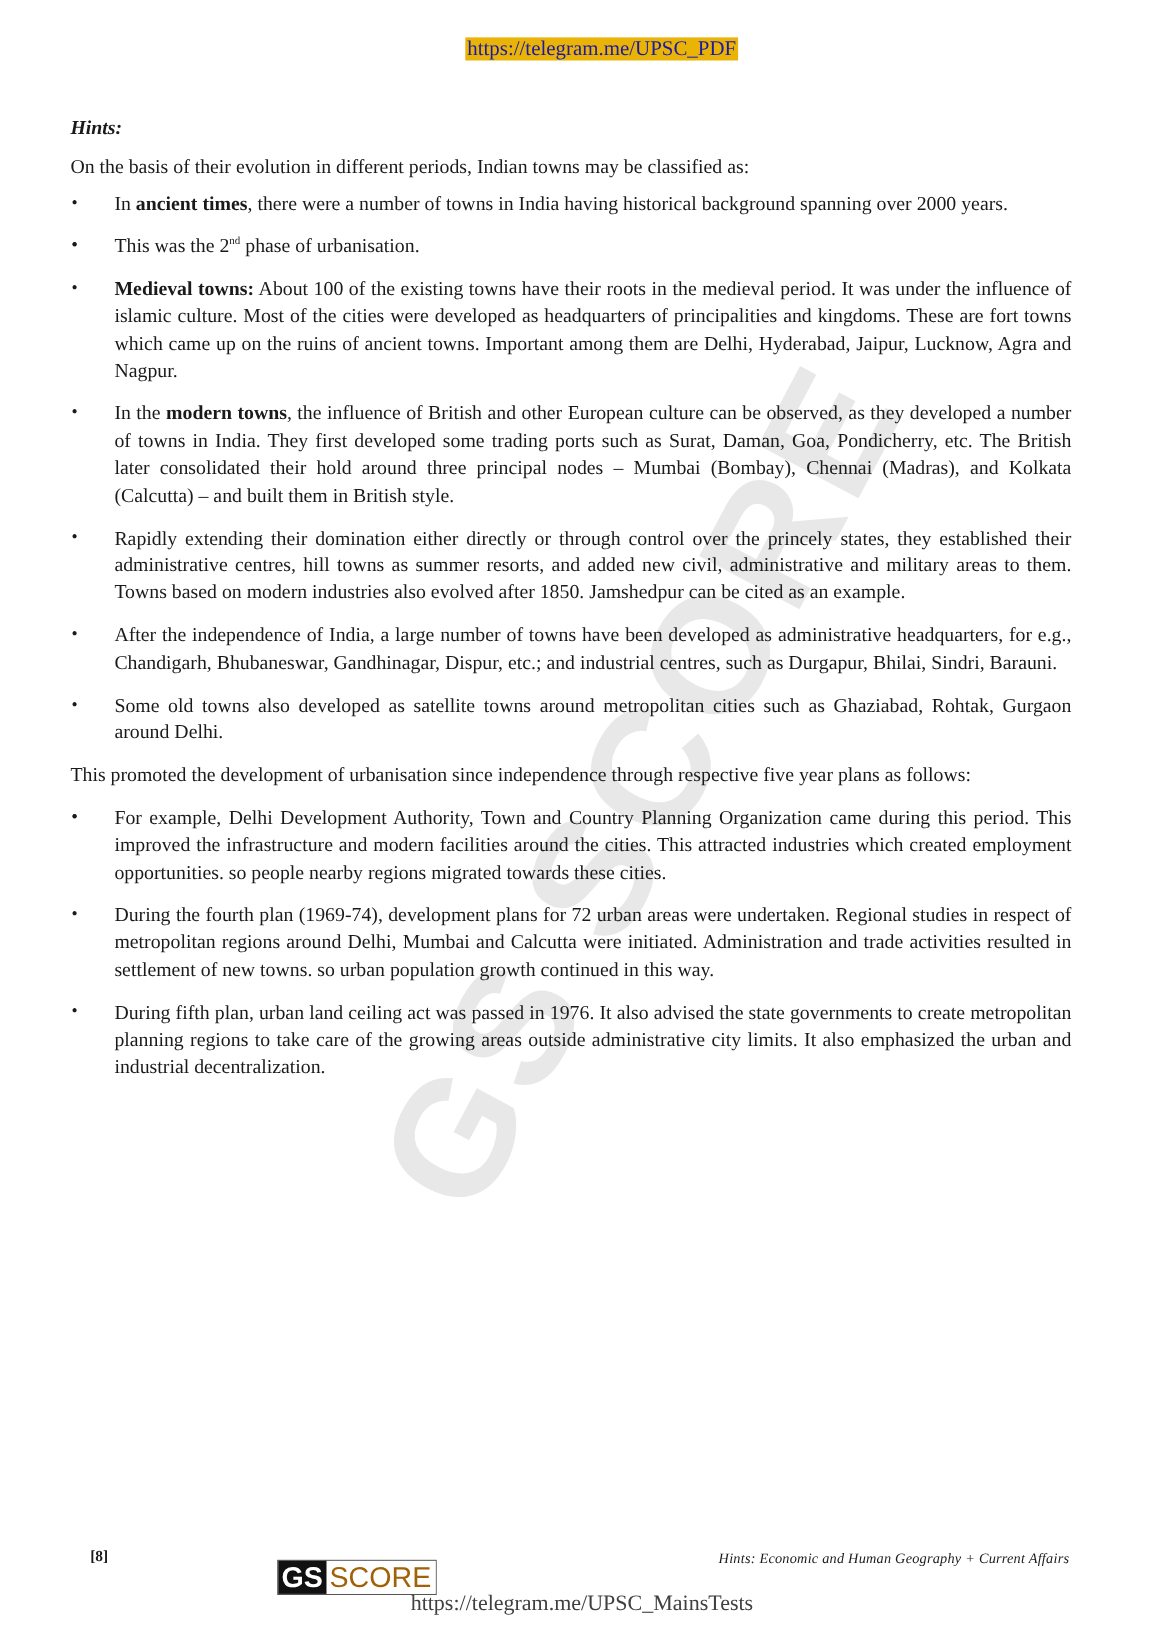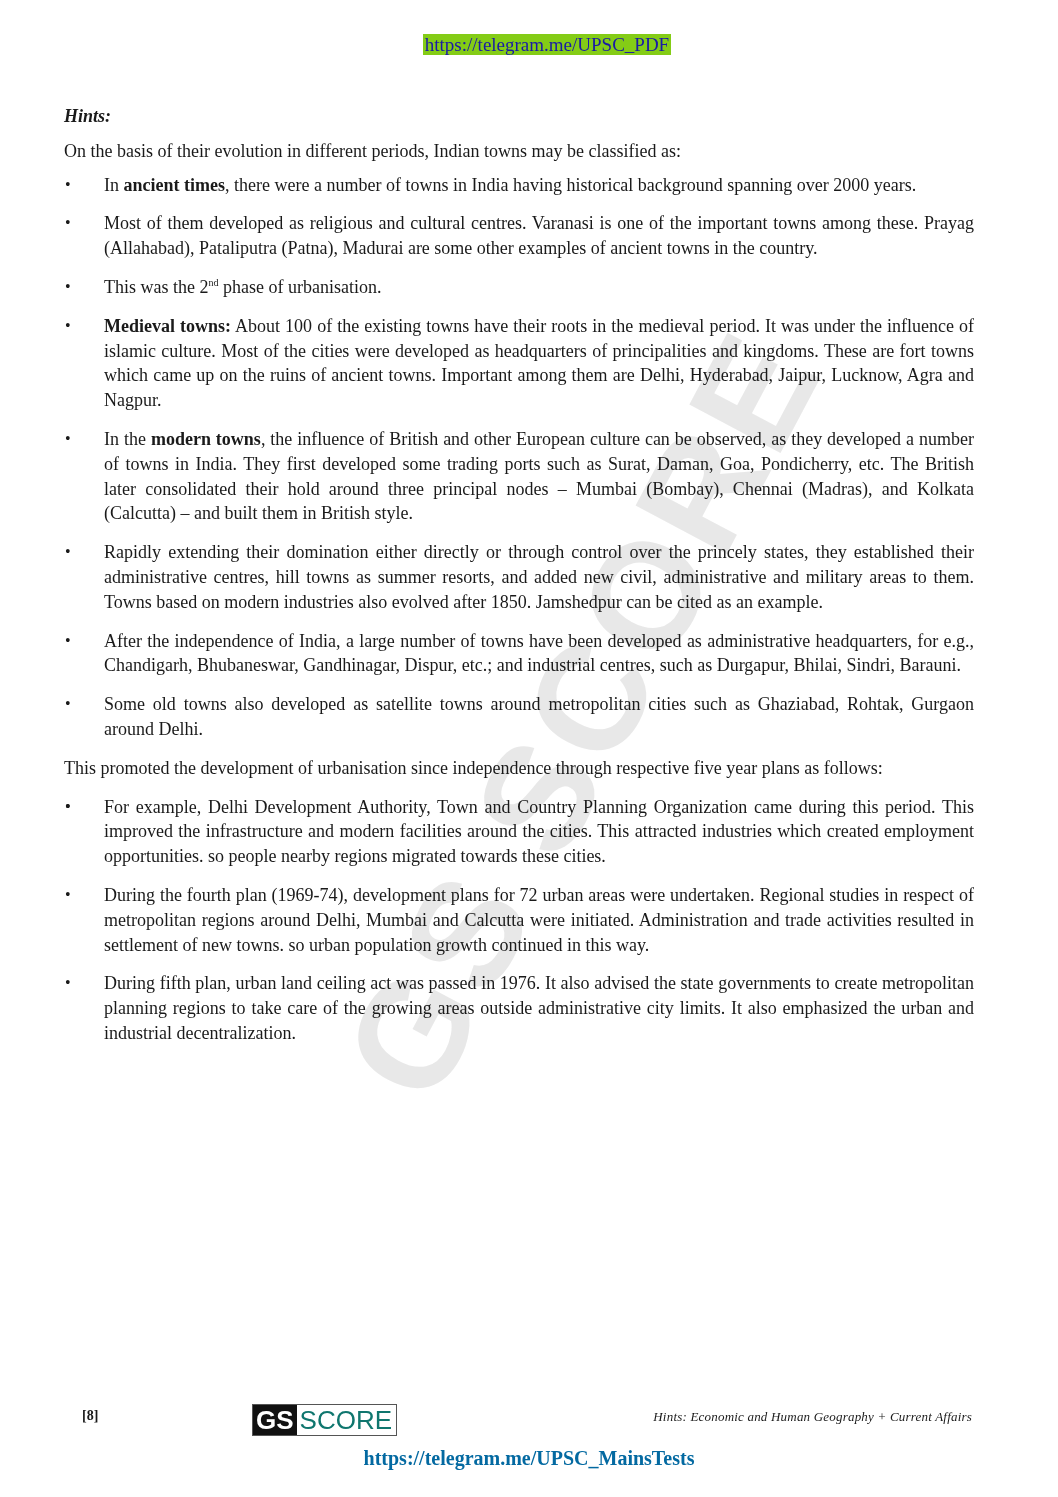--- a/index.html
+++ b/index.html
@@ -18,21 +18,21 @@
   .top-link {
     position: absolute;
     top: 33px;
     left: 0;
     width: 1058px;
     text-align: center;
     font-size: 19px;
     line-height: 24px;
   }
   .top-link span {
-    background: #84cc16;
+    background: #eab308;
     color: #1a1aa6;
     padding: 0 2px;
     text-decoration: none;
     margin-left: 36px;
   }
   .watermark {
     position: absolute;
     left: 200px;
     top: 690px;
     width: 700px;
@@ -96,58 +96,58 @@
   .page-num {
     position: absolute;
     left: 82px;
     top: 8px;
     font-size: 14px;
     font-weight: bold;
   }
   .logo {
     position: absolute;
     left: 252px;
-    top: 4px;
+    top: 18px;
     height: 30px;
     display: flex;
     border: 1px solid #555;
     font-family: "Liberation Sans", "DejaVu Sans", sans-serif;
     font-size: 26px;
     line-height: 30px;
   }
   .logo .gs {
     background: #111;
     color: #fff;
     padding: 0 3px;
     font-weight: bold;
     letter-spacing: 0px;
   }
   .logo .score {
     background: #fff;
-    color: #0f766e;
+    color: #a16207;
     padding: 0 4px 0 3px;
   }
   .footer-title {
     position: absolute;
     right: 86px;
     top: 9px;
     font-size: 13px;
     font-weight: normal;
     font-style: italic;
     letter-spacing: 0.2px;
   }
   .bottom-link {
     position: absolute;
     top: 1447px;
     left: 0;
     width: 1058px;
     text-align: center;
     font-size: 20px;
-    font-weight: bold;
-    color: #0369a1;
+    font-weight: normal;
+    color: #404040;
   }
 </style>
 </head>
 <body>
 
 <div class="top-link">
   <span>https://telegram.me/UPSC_PDF</span>
 </div>
 
 <div class="watermark">GS SCORE</div>
@@ -157,21 +157,20 @@
 
   <p class="para">On the basis of their evolution in different periods, Indian towns may be classified as:</p>
 
   <ul class="bullets">
     <li>
       <span class="dot">•</span>
       <span>In </span><b>ancient times</b><span>, there were a number of towns in India having historical background spanning over 2000 years.</span>
     </li>
     <li>
       <span class="dot">•</span>
-      <span>Most of them developed as religious and cultural centres. Varanasi is one of the important towns among these. Prayag (Allahabad), Pataliputra (Patna), Madurai are some other examples of ancient towns in the country.</span>
     </li>
     <li>
       <span class="dot">•</span>
       <span>This was the 2</span><sup>nd</sup><span> phase of urbanisation.</span>
     </li>
     <li>
       <span class="dot">•</span>
       <b>Medieval towns:</b><span> About 100 of the existing towns have their roots in the medieval period. It was under the influence of islamic culture. Most of the cities were developed as headquarters of principalities and kingdoms. These are fort towns which came up on the ruins of ancient towns. Important among them are Delhi, Hyderabad, Jaipur, Lucknow, Agra and Nagpur.</span>
     </li>
     <li>

